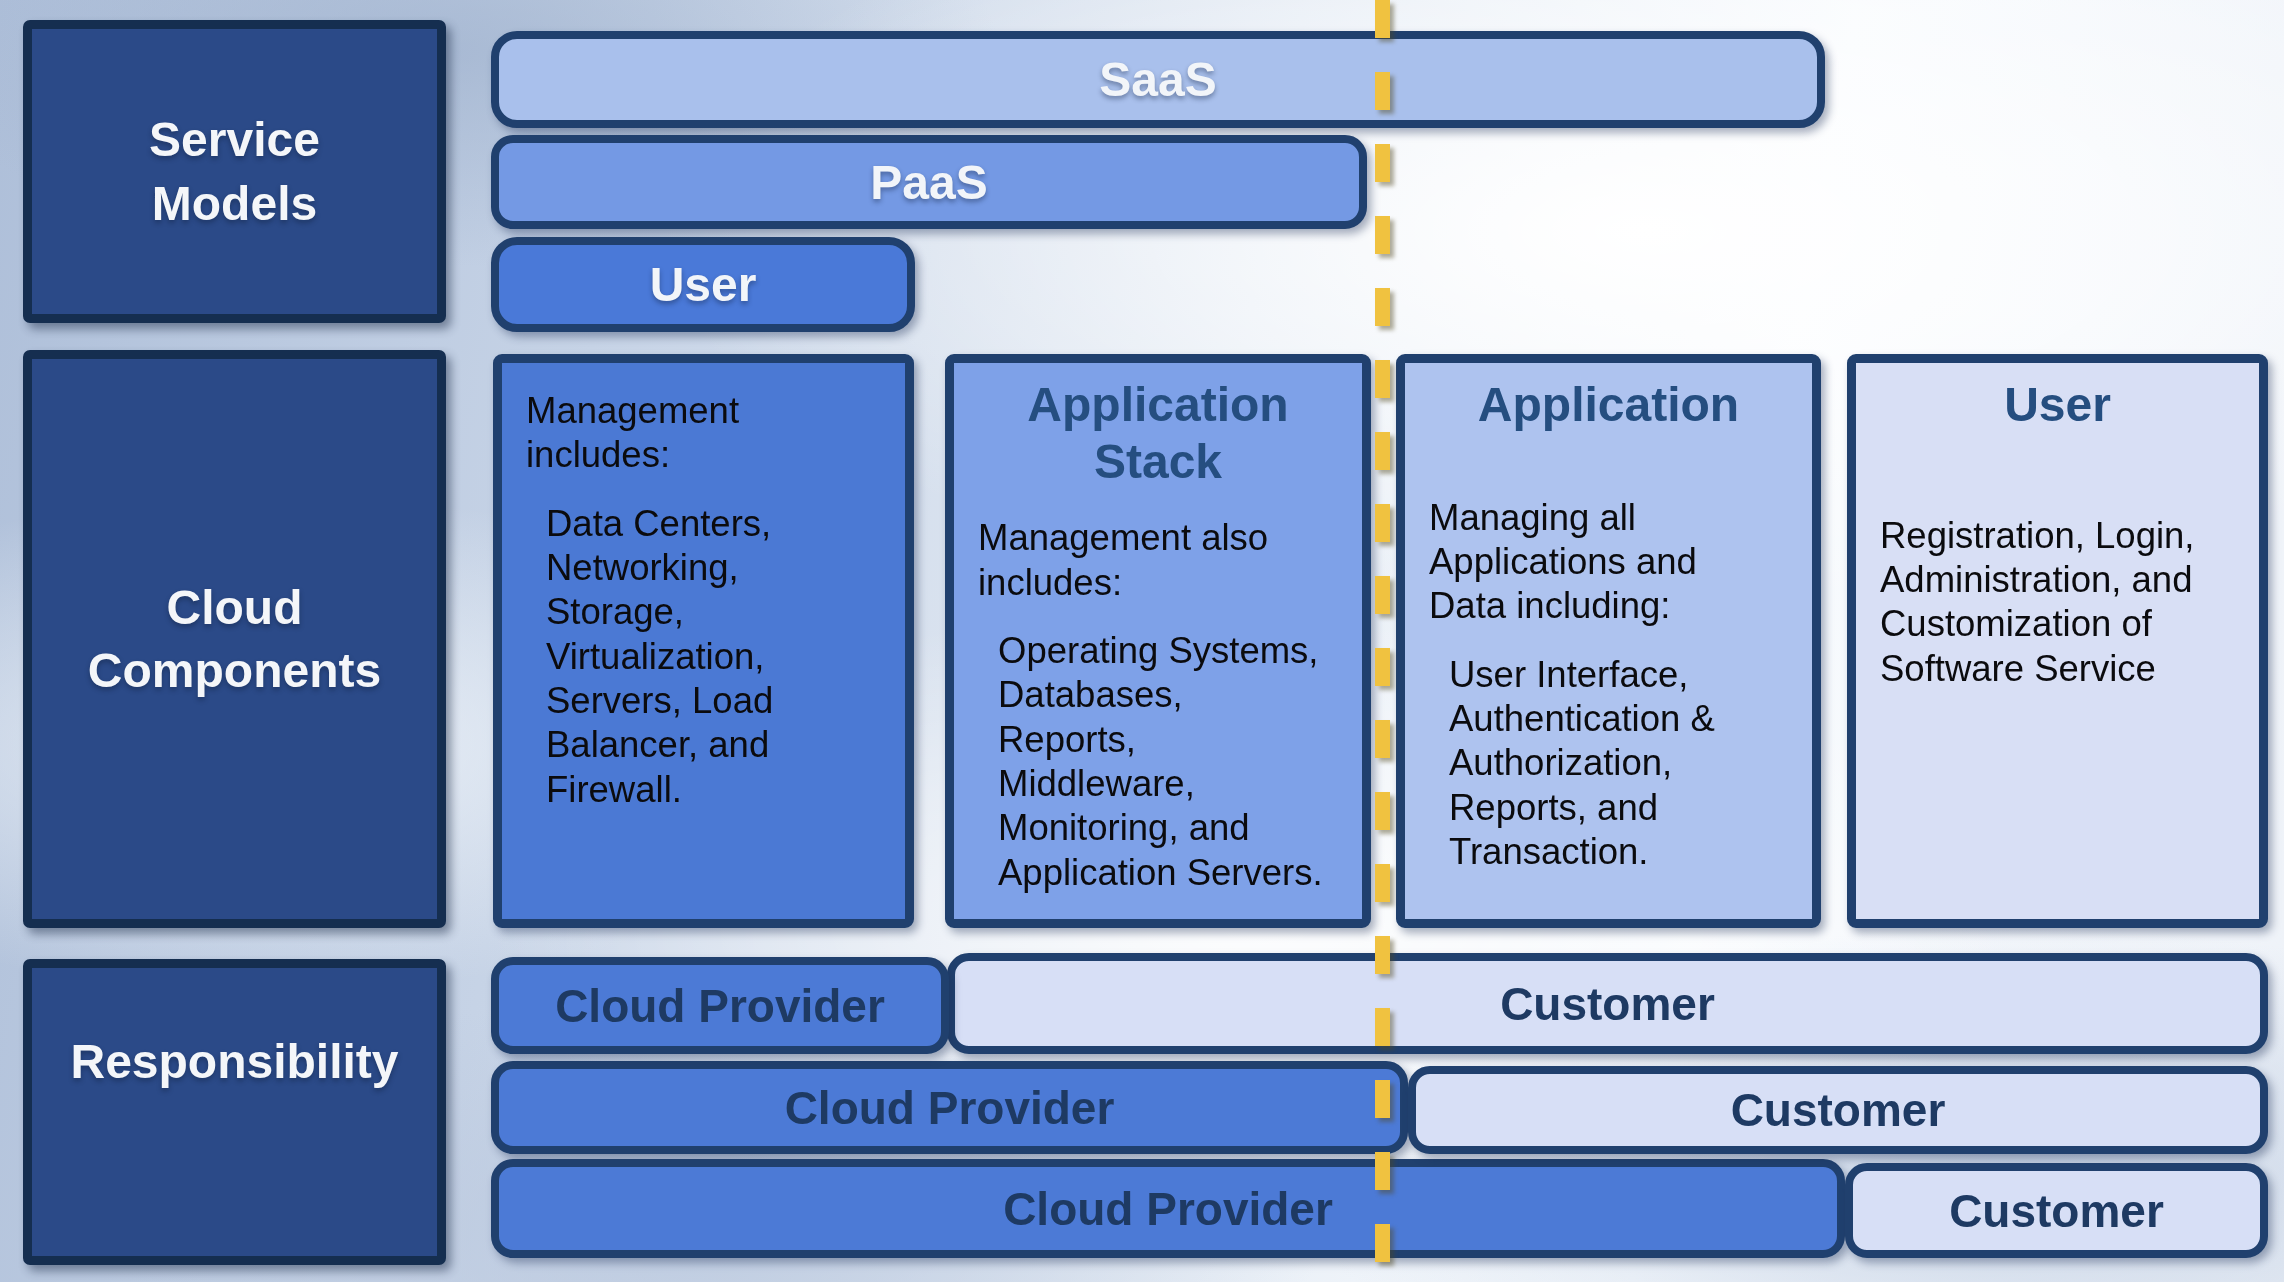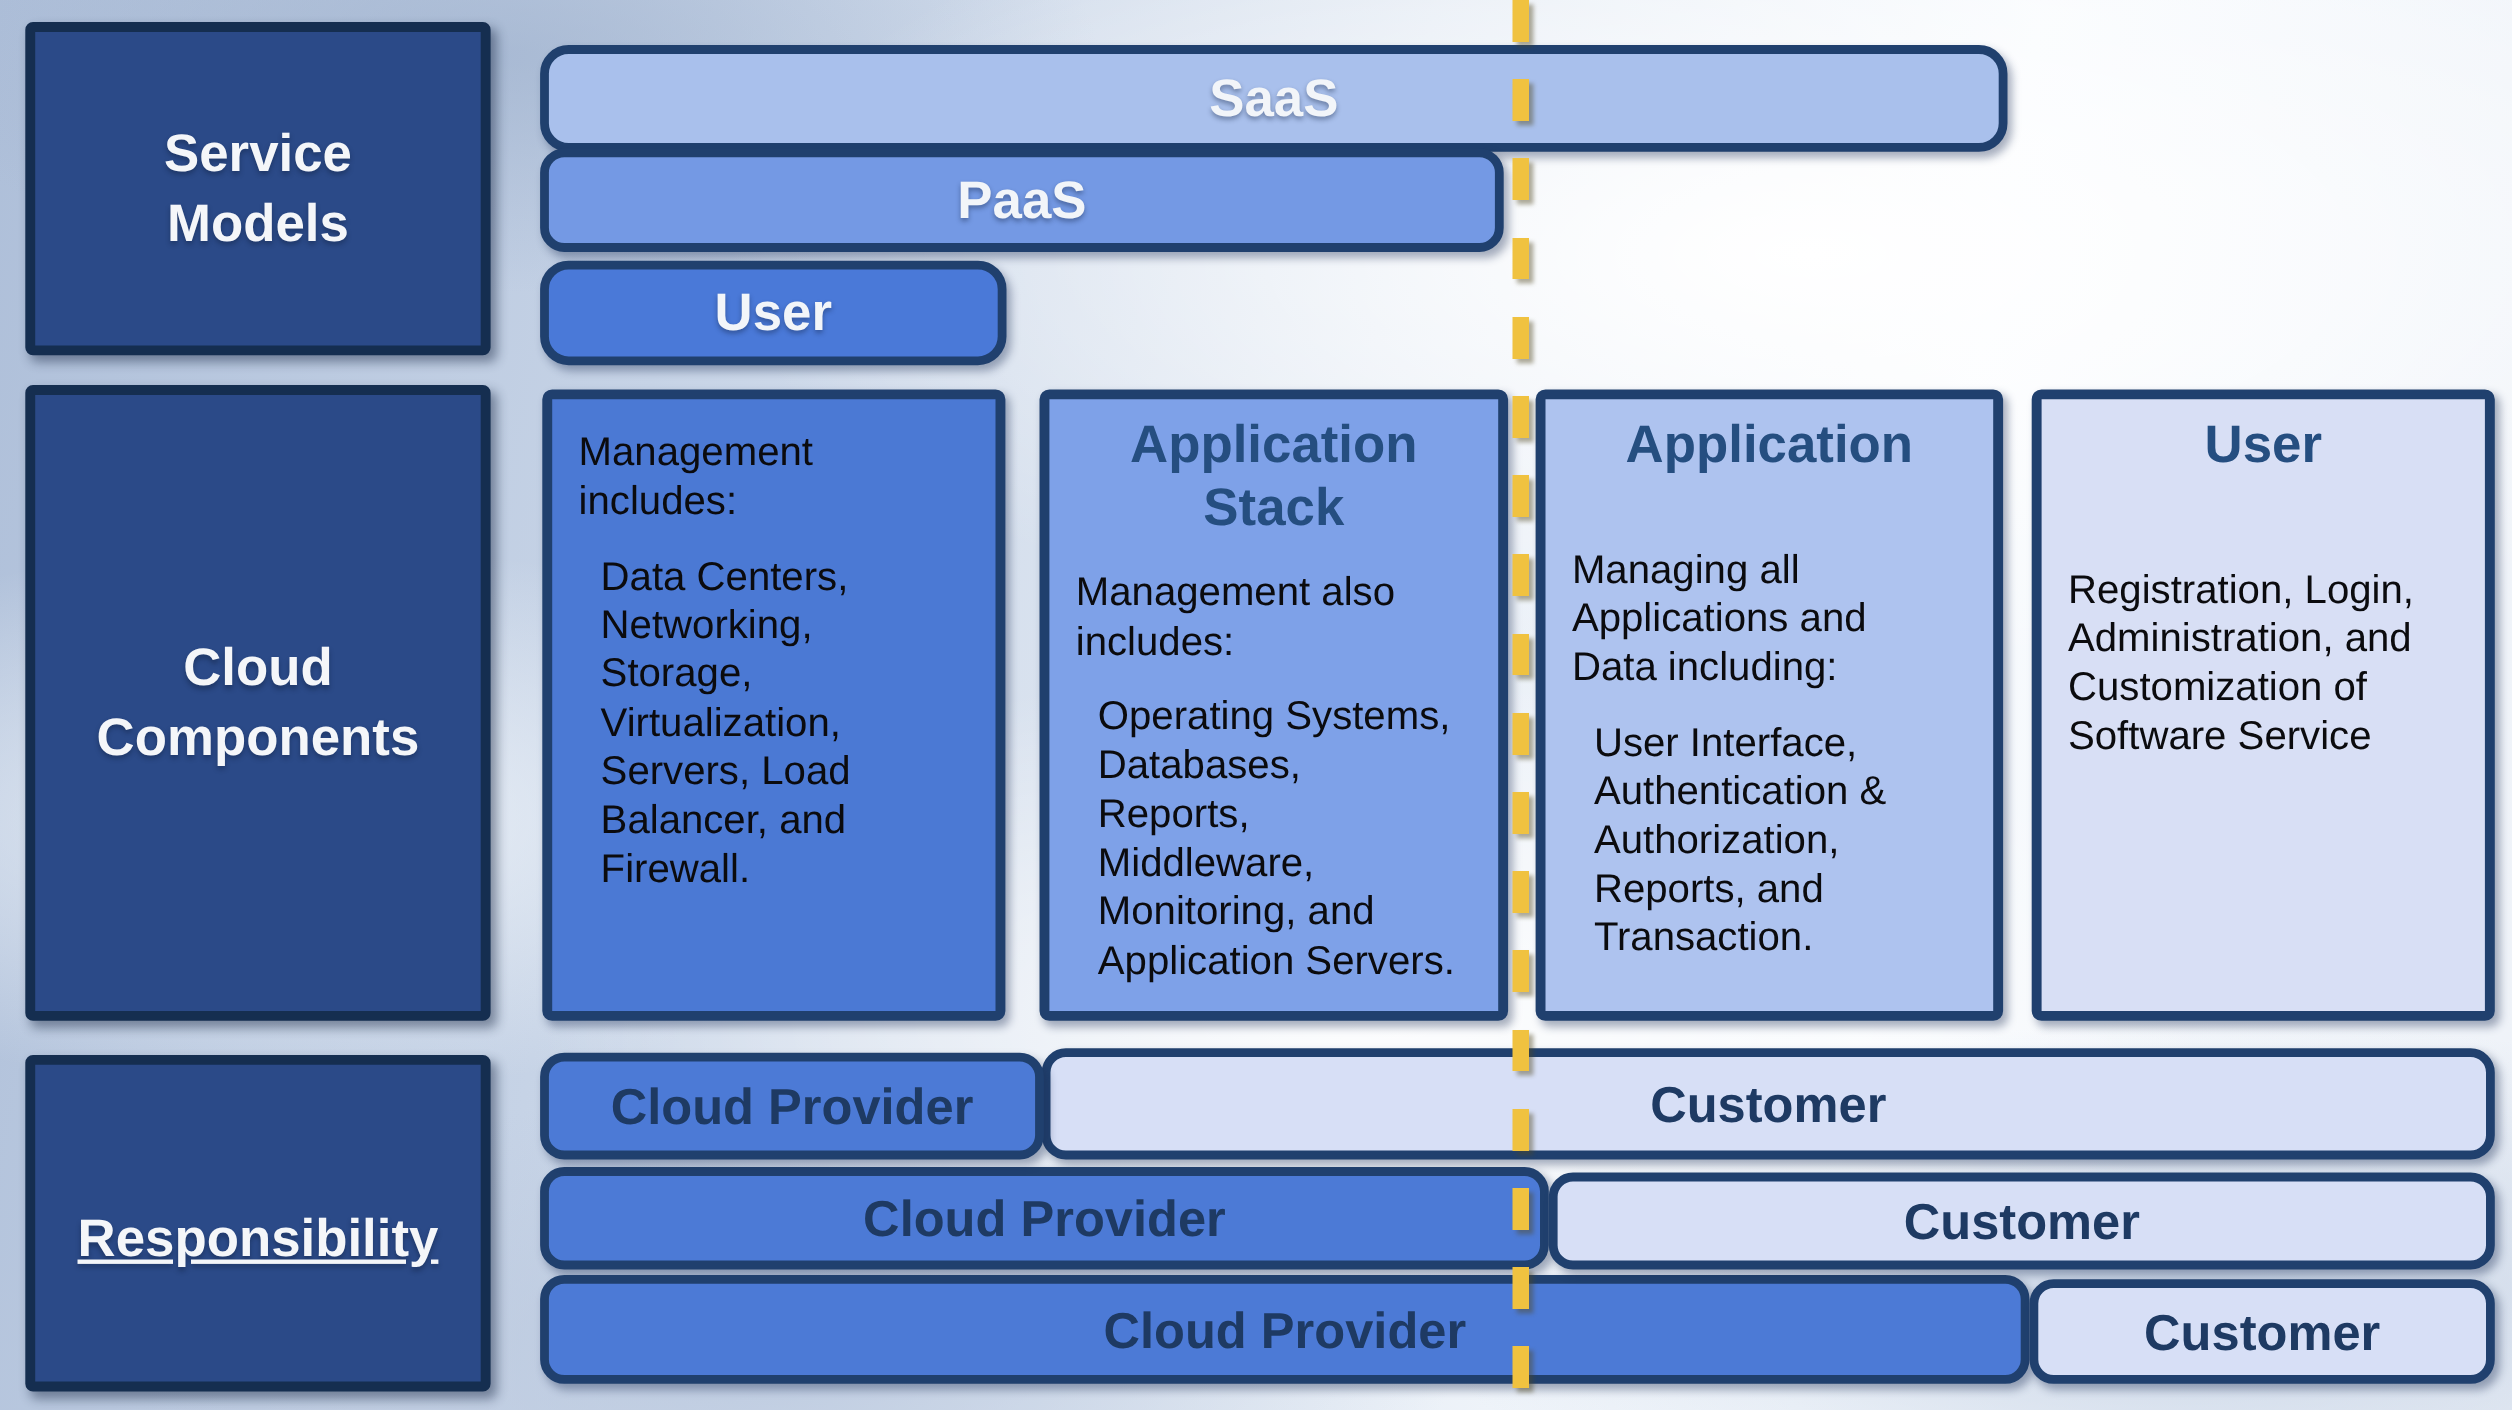--- a/index.html
+++ b/index.html
@@ -18,21 +18,21 @@
   .abs{position:absolute;box-sizing:border-box;}
   
   .navy-box{
     background:#2b4a88;border:9px solid #152e50;border-radius:7px;
     box-shadow:5px 6px 10px rgba(20,35,65,.45);
     display:flex;align-items:center;justify-content:center;
     color:#f4f6f9;font-weight:bold;font-size:48px;line-height:1.32;
     text-align:center;white-space:pre-line;z-index:2;
     text-shadow:0 3px 5px rgba(10,20,40,.35);
   }
-  .navy-box.top-align{align-items:center;padding-top:30px;text-decoration:underline;}
+  .navy-box.top-align{align-items:flex-start;padding-top:62px;}
   
   .pill{
     border:8px solid #20406e;border-radius:22px;
     box-shadow:4px 5px 8px rgba(25,45,85,.38);
     display:flex;align-items:center;justify-content:center;
     font-weight:bold;font-size:48px;z-index:2;
   }
   .pill.white-label{color:#f2f5f9;text-shadow:0 3px 5px rgba(15,30,60,.4);}
   .pill.navy-label{color:#1e3a63;font-size:46px;align-items:center;}
   
@@ -72,21 +72,21 @@
 
   <div class="abs navy-box" style="left:23px;top:350px;width:423px;height:578px;">
     <span>Cloud
 Components</span>
   </div>
 
   <div class="abs navy-box top-align" style="left:23px;top:959px;width:423px;height:306px;">
     <span>Responsibility</span>
   </div>
 
-  <div class="abs pill white-label" style="left:491px;top:41px;width:1334px;height:97px;background:#a9c0ec;border-radius:26px;">
+  <div class="abs pill white-label" style="left:491px;top:31px;width:1334px;height:97px;background:#a9c0ec;border-radius:26px;">
     <span>SaaS</span>
   </div>
 
   <div class="abs pill white-label" style="left:491px;top:135px;width:876px;height:94px;background:#7499e4;border-radius:22px;">
     <span>PaaS</span>
   </div>
 
   <div class="abs pill white-label" style="left:491px;top:237px;width:424px;height:95px;background:#4a79d8;border-radius:26px;">
     <span>User</span>
   </div>

